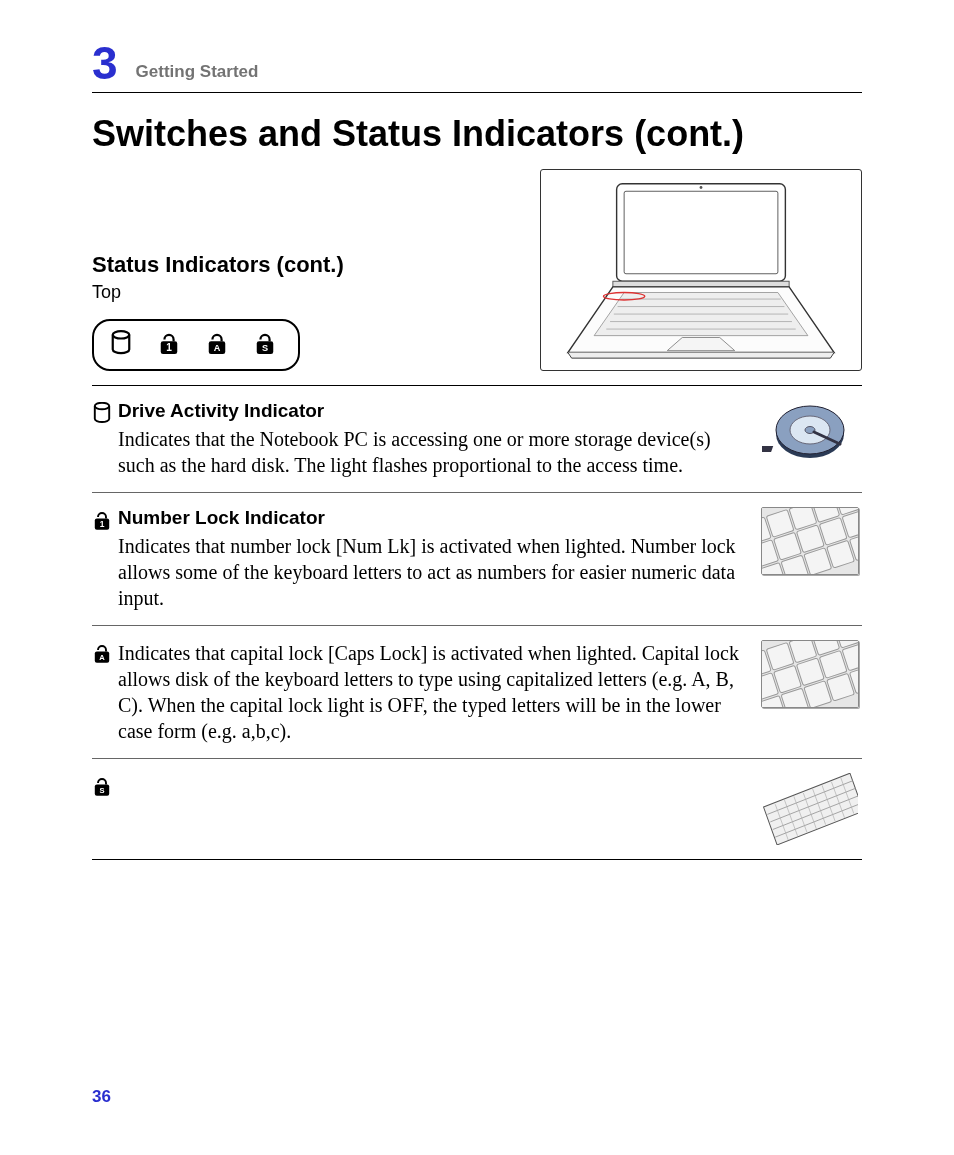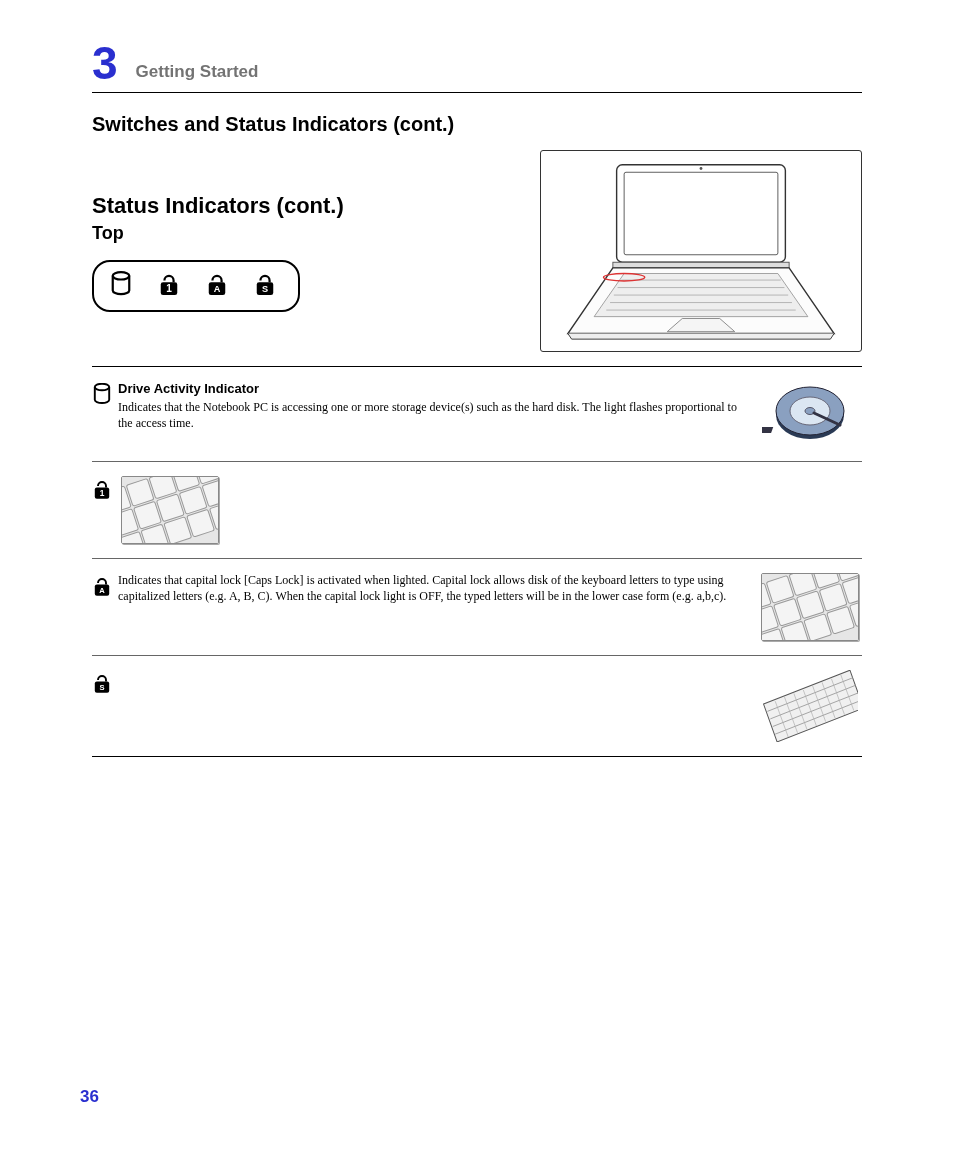--- a/index.html
+++ b/index.html
@@ -34,40 +34,40 @@
     font-family: Arial, Helvetica, sans-serif;
     font-weight: 700;
     font-size: 17px;
     color: #737373;
     position: relative;
     top: -2px;
   }
   h1.page-title {
     font-family: Arial, Helvetica, sans-serif;
     font-weight: 800;
-    font-size: 20px;
+    font-size: 36px;
     margin: 20px 0 14px 0;
   }
   h2.section-title {
     font-family: Arial, Helvetica, sans-serif;
     font-weight: 800;
     font-size: 22px;
     margin: 2px 0 4px 0;
   }
   .subhead {
     font-family: Arial, Helvetica, sans-serif;
-    font-weight: 700;
+    font-weight: 400;
     font-size: 18px;
     margin-bottom: 16px;
   }
 
   .top-row {
     display: flex;
     justify-content: space-between;
-    align-items: center;
+    align-items: flex-end;
     margin-bottom: 10px;
   }
   .top-left { width: 340px; }
 
   .icon-strip {
     width: 208px;
     height: 52px;
     border: 2.5px solid #000;
     border-radius: 18px;
     display: flex;
@@ -110,42 +110,42 @@
   .item .thumb-col {
     flex: 0 0 104px;
     width: 104px;
     display:flex;
     align-items:flex-start;
     justify-content:center;
   }
   .item h3 {
     font-family: Arial, Helvetica, sans-serif;
     font-weight: 800;
-    font-size: 13px;
+    font-size: 19px;
     margin: 0 0 4px 0;
   }
   .item p {
-    font-size: 12px;
+    font-size: 20px;
     line-height: 1.3;
     margin: 0;
   }
 
   .thumb {
     width: 96px;
     height: 66px;
     border: 1px solid #888;
     border-radius: 2px;
     box-shadow: 1px 1px 0 #aaa;
     position:relative;
     overflow:hidden;
   }
 
   .page-num {
     position: absolute;
-    left: 80px;
+    left: 92px;
     bottom: 48px;
     font-family: Arial, Helvetica, sans-serif;
     font-weight: 800;
     font-size: 17px;
     color: #2a2fcf;
   }
 
   
   svg { display: block; }
 </style>
@@ -264,20 +264,24 @@
 
   <hr class="rule light">
 
   <div class="item">
     <div class="icon-col">
       <svg viewBox="0 0 24 30" width="20" height="24">
           <use href="#lock-body"></use>
           <text x="12" y="23" text-anchor="middle" font-family="Arial" font-weight="900" font-size="10.5" fill="#fff">1</text>
         </svg>
     </div>
+    <div class="body-col">
+      <h3>Number Lock Indicator</h3>
+      <p>Indicates that number lock [Num Lk] is activated when lighted. Number lock allows some of the  keyboard letters to act as numbers for easier numeric data input.</p>
+    </div>
     <div class="thumb-col">
       <div class="thumb">
         <svg viewBox="0 0 96 66" width="96" height="66">
           <rect width="96" height="66" fill="#e6e6e6"></rect>
           <g transform="rotate(-18 48 33)">
             <g fill="#f4f4f4" stroke="#999">
               <rect x="-10" y="-4" width="22" height="22" rx="2"></rect>
                 <rect x="14" y="-4" width="22" height="22" rx="2"></rect>
                 <rect x="38" y="-4" width="22" height="22" rx="2"></rect>
                 <rect x="62" y="-4" width="22" height="22" rx="2"></rect>

